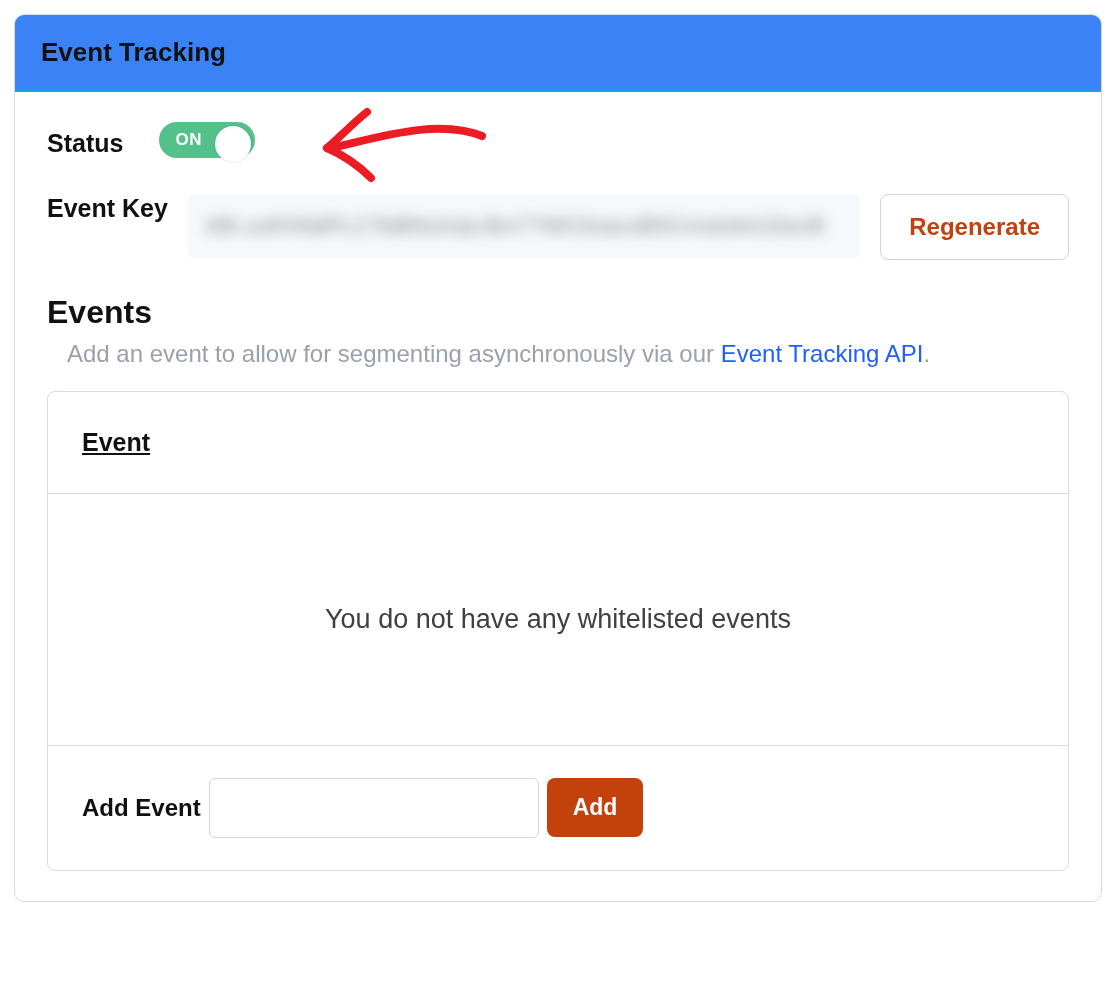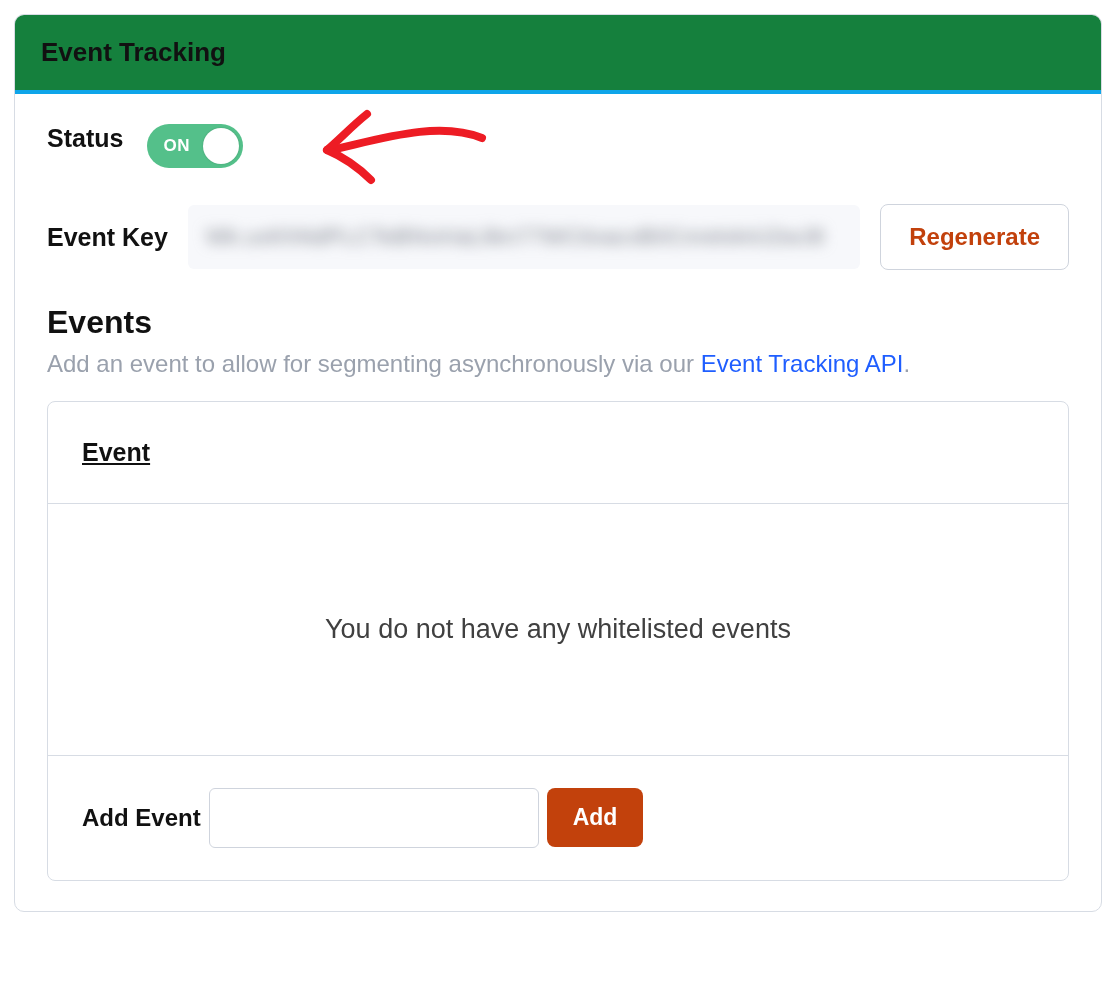--- a/index.html
+++ b/index.html
@@ -11,53 +11,53 @@
     }
 
     .panel {
       border: 1px solid #d7dce4;
       border-radius: 10px;
       overflow: hidden;
       background: #fff;
     }
 
     .panel-header {
-      background: #15803d;
-      border-bottom: 4px solid #0ea5e9;
+      background: #3b82f6;
+      border-bottom: 2px solid #0ea5e9;
       padding: 22px 26px;
     }
     .panel-header h2 {
       font-size: 26px;
       font-weight: 700;
       color: #111;
     }
 
     .panel-body {
       padding: 30px 32px 30px 32px;
     }
 
     .status-row {
       display: flex;
-      align-items: flex-start;
-      gap: 24px;
+      align-items: flex-end;
+      gap: 36px;
       margin-bottom: 36px;
       position: relative;
     }
 
     .row-label {
       font-size: 25px;
       font-weight: 700;
       color: #111;
     }
 
     
     .toggle {
       position: relative;
       width: 96px;
-      height: 44px;
+      height: 36px;
       border-radius: 22px;
       background: #54c08a;
       display: flex;
       align-items: center;
       padding: 0 10px;
       cursor: pointer;
       user-select: none;
     }
     .toggle .toggle-label {
       color: #fff;
@@ -82,21 +82,21 @@
       position: absolute;
       left: 250px;
       top: -24px;
       width: 200px;
       height: 90px;
       pointer-events: none;
     }
 
     .key-row {
       display: flex;
-      align-items: center;
+      align-items: flex-start;
       gap: 20px;
       margin-bottom: 34px;
     }
     .key-row .row-label { flex: 0 0 auto; }
 
     .key-box {
       flex: 1 1 auto;
       background: #f7f8fb;
       border-radius: 6px;
       height: 64px;
@@ -127,20 +127,21 @@
     .events-section .section-title {
       font-size: 32px;
       font-weight: 700;
       margin-bottom: 6px;
     }
     .events-section .section-desc {
       font-size: 24px;
       color: #9aa1ad;
       margin-bottom: 20px;
       line-height: 1.4;
+      margin-left: 20px;
     }
     .events-section .section-desc a {
       color: #1f5eff;
       text-decoration: none;
     }
 
     .events-table {
       border: 1px solid #d7dce4;
       border-radius: 8px;
       overflow: hidden;

